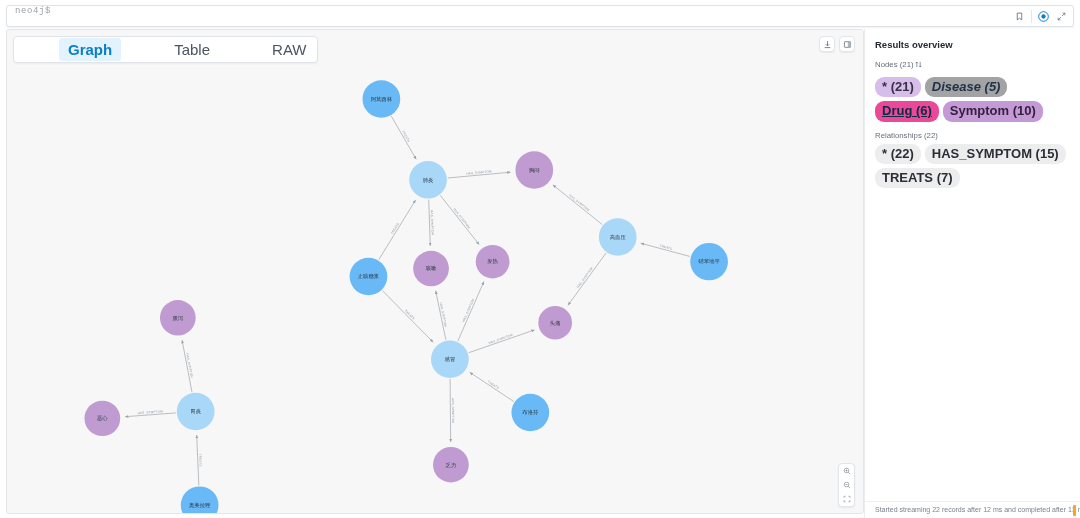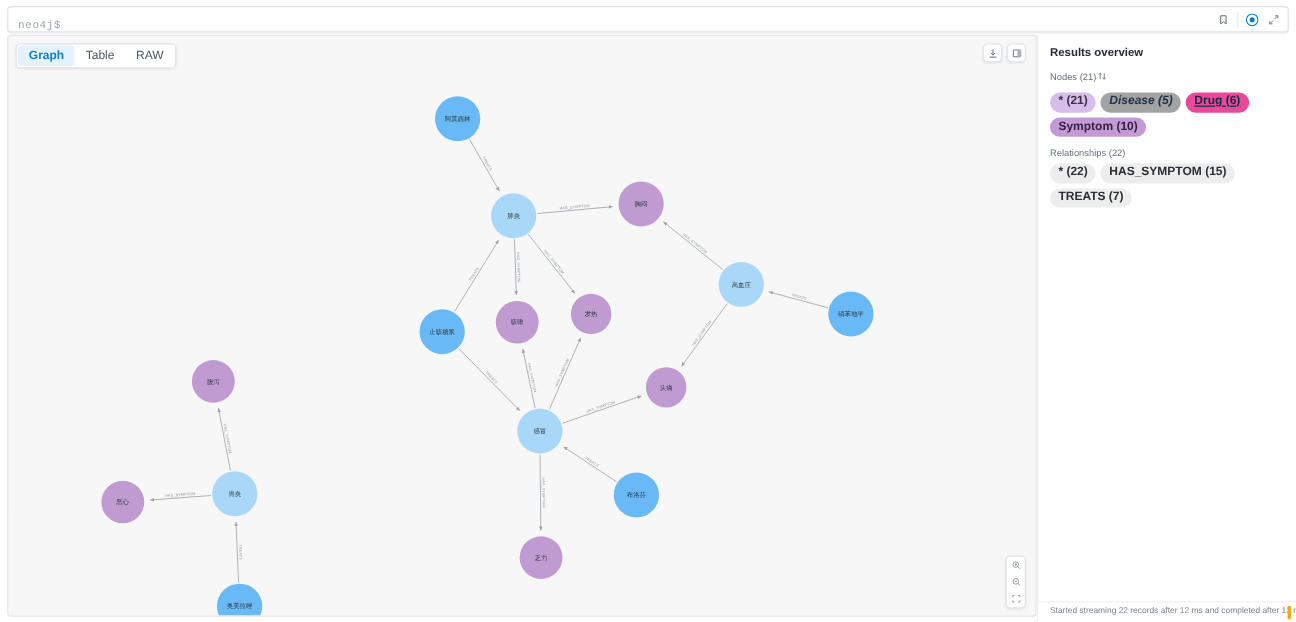--- a/index.html
+++ b/index.html
@@ -20,21 +20,21 @@
 
   
   .editor-bar {
     position: relative;
     margin: 5px 6px 2px 6px;
     height: 22px;
     background: #ffffff;
     border: 1px solid #dfe3e8;
     border-radius: 3px;
     display: flex;
-    align-items: flex-end;
+    align-items: flex-start;
     box-shadow: 0 1px 2px rgba(16,22,26,.06);
   }
   .prompt-text {
     font-size: 9px;
     color: #9aa2ab;
     letter-spacing: .6px;
     padding-left: 8px;
     font-family: "Liberation Mono", monospace;
     user-select: none;
   }
@@ -71,26 +71,27 @@
     left: 6px; top: 6px;
     z-index: 6;
     display: flex;
     background: #ffffff;
     border: 1px solid #e0e4e8;
     border-radius: 4px;
     padding: 1px;
     box-shadow: 0 1px 2px rgba(16,22,26,.05);
   }
   .view-tab {
-    font-size: 10px;
+    font-size: 15px;
     padding: 3px 9px;
     border-radius: 3px;
     color: #4a5560;
     cursor: pointer;
     white-space: nowrap;
+    margin-left: 44px;
   }
   .view-tab.active {
     background: #e3f3fd;
     color: #0b7ec4;
     font-weight: bold;
   }
   .graph-topright {
     position: absolute;
     right: 8px; top: 6px;
     z-index: 6;
@@ -157,21 +158,21 @@
     color: #242b33;
     margin-bottom: 5px;
   }
   .section-row {
     display: flex; align-items: center; justify-content: flex-start;
     margin-bottom: 4px;
   }
   .section-label { font-size: 7.8px; color: #66707a; }
   .chip-row { display: flex; flex-wrap: wrap; gap: 4px; margin-bottom: 9px; }
   .chip {
-    font-size: 10px;
+    font-size: 13px;
     font-weight: bold;
     padding: 2px 7px;
     border-radius: 9px;
     color: #2a2f36;
     white-space: nowrap;
     cursor: pointer;
     line-height: 1.25;
   }
   .status-bar {
     position: absolute;

